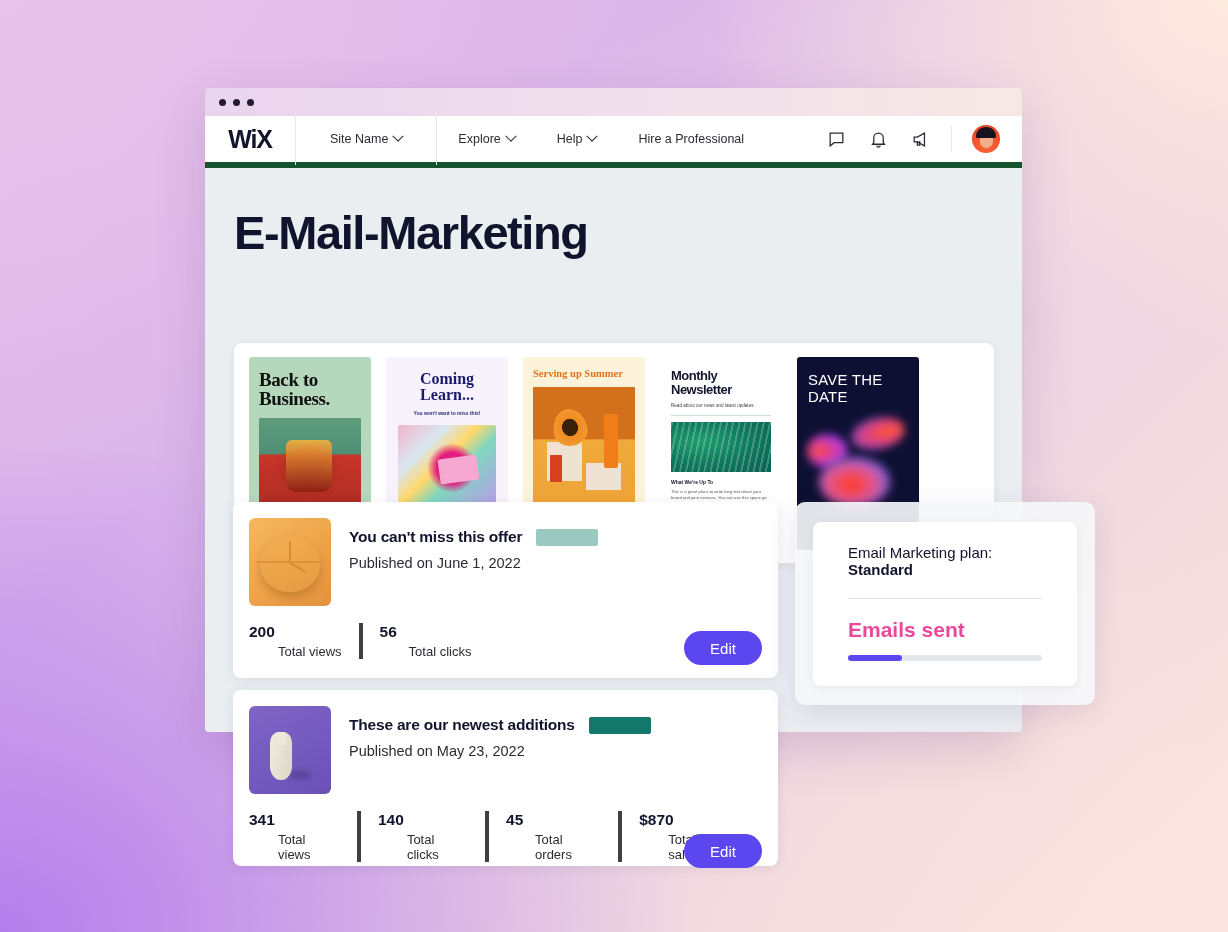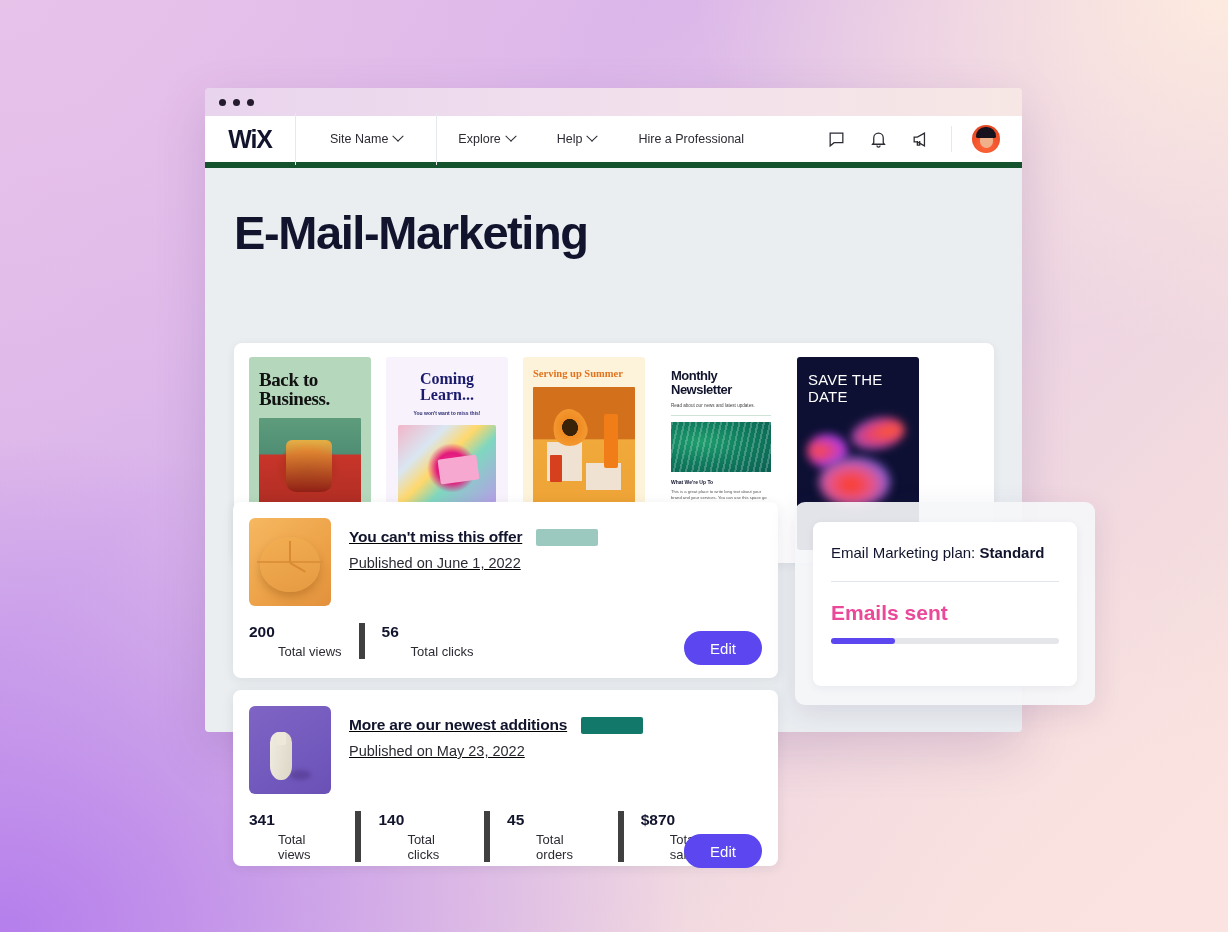--- a/index.html
+++ b/index.html
@@ -180,21 +180,21 @@
   }
 
   
   .campaign-card {
     position: absolute; background:#fff; border-radius: 8px;
     box-shadow: 0 2px 12px rgba(30,40,60,.09);
     padding: 16px;
   }
   .card1 { left: 233px; top: 502px; width: 545px; height: 176px; }
   .card2 { left: 233px; top: 690px; width: 545px; height: 176px; }
-  .card-top { display: flex; gap: 18px; text-decoration: underline; }
+  .card-top { display: flex; gap: 18px; }
   .thumb { width: 82px; height: 88px; border-radius: 6px; flex:none; position:relative; overflow:hidden; }
   .thumb-orange { background: linear-gradient(140deg,#f6b860 0%, #eda349 55%, #e2913c 100%); }
   .thumb-orange .clock {
     position:absolute; left:14%; top:22%; width:72%; height:62%; border-radius:50%;
     background: linear-gradient(160deg,#f3ae52 0%, #e59a41 100%);
     box-shadow: 0 5px 9px rgba(130,70,10,.32);
   }
   .thumb-orange .h1 { position:absolute; left:49%; top:26%; width:1.6px; height:24%; background:#d98b33; }
   .thumb-orange .h2 { position:absolute; left:50%; top:50%; width:22%; height:1.6px; background:#d98b33;
     transform-origin: left center; transform: rotate(30deg); }
@@ -212,39 +212,39 @@
     position:absolute; left:50%; bottom:16%; width:26%; height:11%;
     background: rgba(60,35,110,.35); border-radius:50%; filter: blur(2px);
   }
   .card-head { padding-top: 10px; }
   .title-row { display:flex; align-items:center; gap: 14px; }
   .camp-title { font-size: 15.5px; font-weight: bold; color:#11142c; letter-spacing:-.2px; }
   .badge { width: 62px; height: 17px; border-radius: 2px; }
   .camp-sub { font-size: 14.5px; color:#2b2b33; margin-top: 9px; }
 
   .stats-row { display:flex; align-items:flex-end; margin-top: 17px; position:relative; }
-  .stat { padding-right: 17px; margin-right: 17px; border-right: 6px solid #404040; }
+  .stat { padding-right: 17px; margin-right: 17px; border-right: 4px solid #404040; }
   .stat:last-of-type { border-right: none; }
   .stat-val { font-size: 15.5px; font-weight: bold; color:#11142c; }
   .stat-lbl { font-size: 13px; color:#2b2b33; margin-top: 3px; margin-left: 29px; }
   .edit-btn {
     position:absolute; right: 0; bottom: -6px; width: 78px; height: 34px;
     background:#5b46f0; color:#fff; border:none; border-radius:17px;
     font-size: 15px; font-family: "Liberation Sans", sans-serif; cursor:pointer;
   }
 
   
   .plan-wrap {
     position:absolute; left: 795px; top: 502px; width: 300px; height: 203px;
     background: rgba(245,246,248,.92); border-radius: 10px;
     box-shadow: 0 8px 28px rgba(70,40,110,.12);
   }
   .plan-card {
     position:absolute; left: 18px; top: 20px; width: 264px; height: 164px;
-    background:#fff; border-radius: 8px; padding: 22px 18px;
+    background:#fff; border-radius: 8px; padding: 22px 35px;
     box-shadow: 0 2px 10px rgba(30,40,60,.06);
   }
   .plan-line { font-size: 15px; color:#11142c; }
   .plan-line b { font-weight: bold; }
   .plan-rule { height:1px; background:#e2e5e9; margin: 20px 0 19px; }
   .plan-sub { font-size: 21px; font-weight: bold; color:#ec4899; }
   .progress-track { margin-top: 13px; height: 6px; border-radius: 3px; background:#e4e6ea; }
   .progress-fill { height: 6px; border-radius: 3px; background:#5b46f0; }
 </style>
 </head>
@@ -389,21 +389,21 @@
 
 <div class="campaign-card card2">
   <div class="card-top">
     <div class="thumb thumb-purple">
       <span class="shadow"></span>
       <span class="vase"></span>
       <span class="neck"></span>
     </div>
     <div class="card-head">
       <div class="title-row">
-        <span class="camp-title">More are our newest additions</span>
+        <span class="camp-title">These are our newest additions</span>
         <span class="badge" style="background:#12796a"></span>
       </div>
       <div class="camp-sub">Published on May 23, 2022</div>
     </div>
   </div>
   <div class="stats-row">
     <div class="stat">
       <div class="stat-val">341</div>
       <div class="stat-lbl">Total views</div>
     </div>

